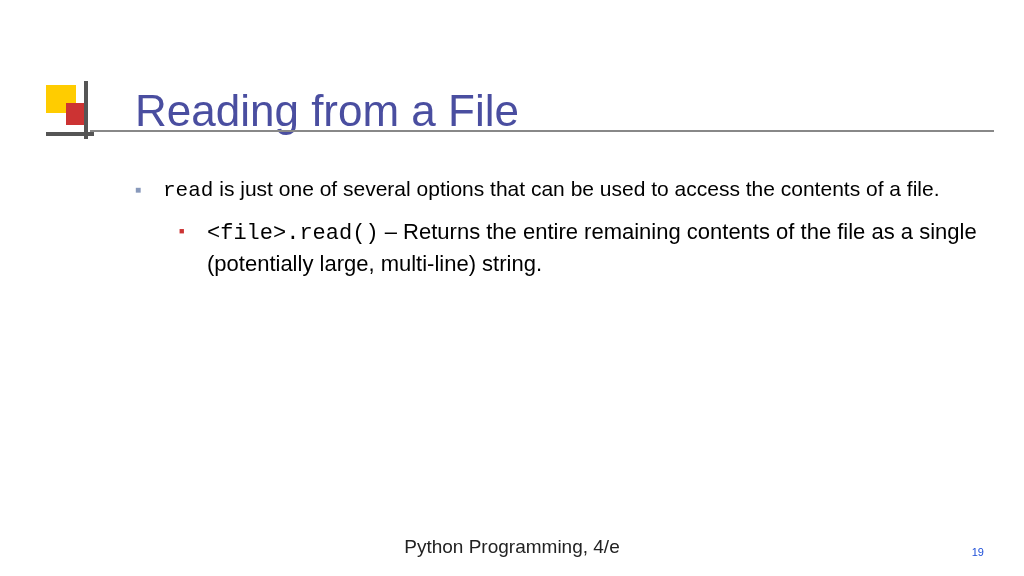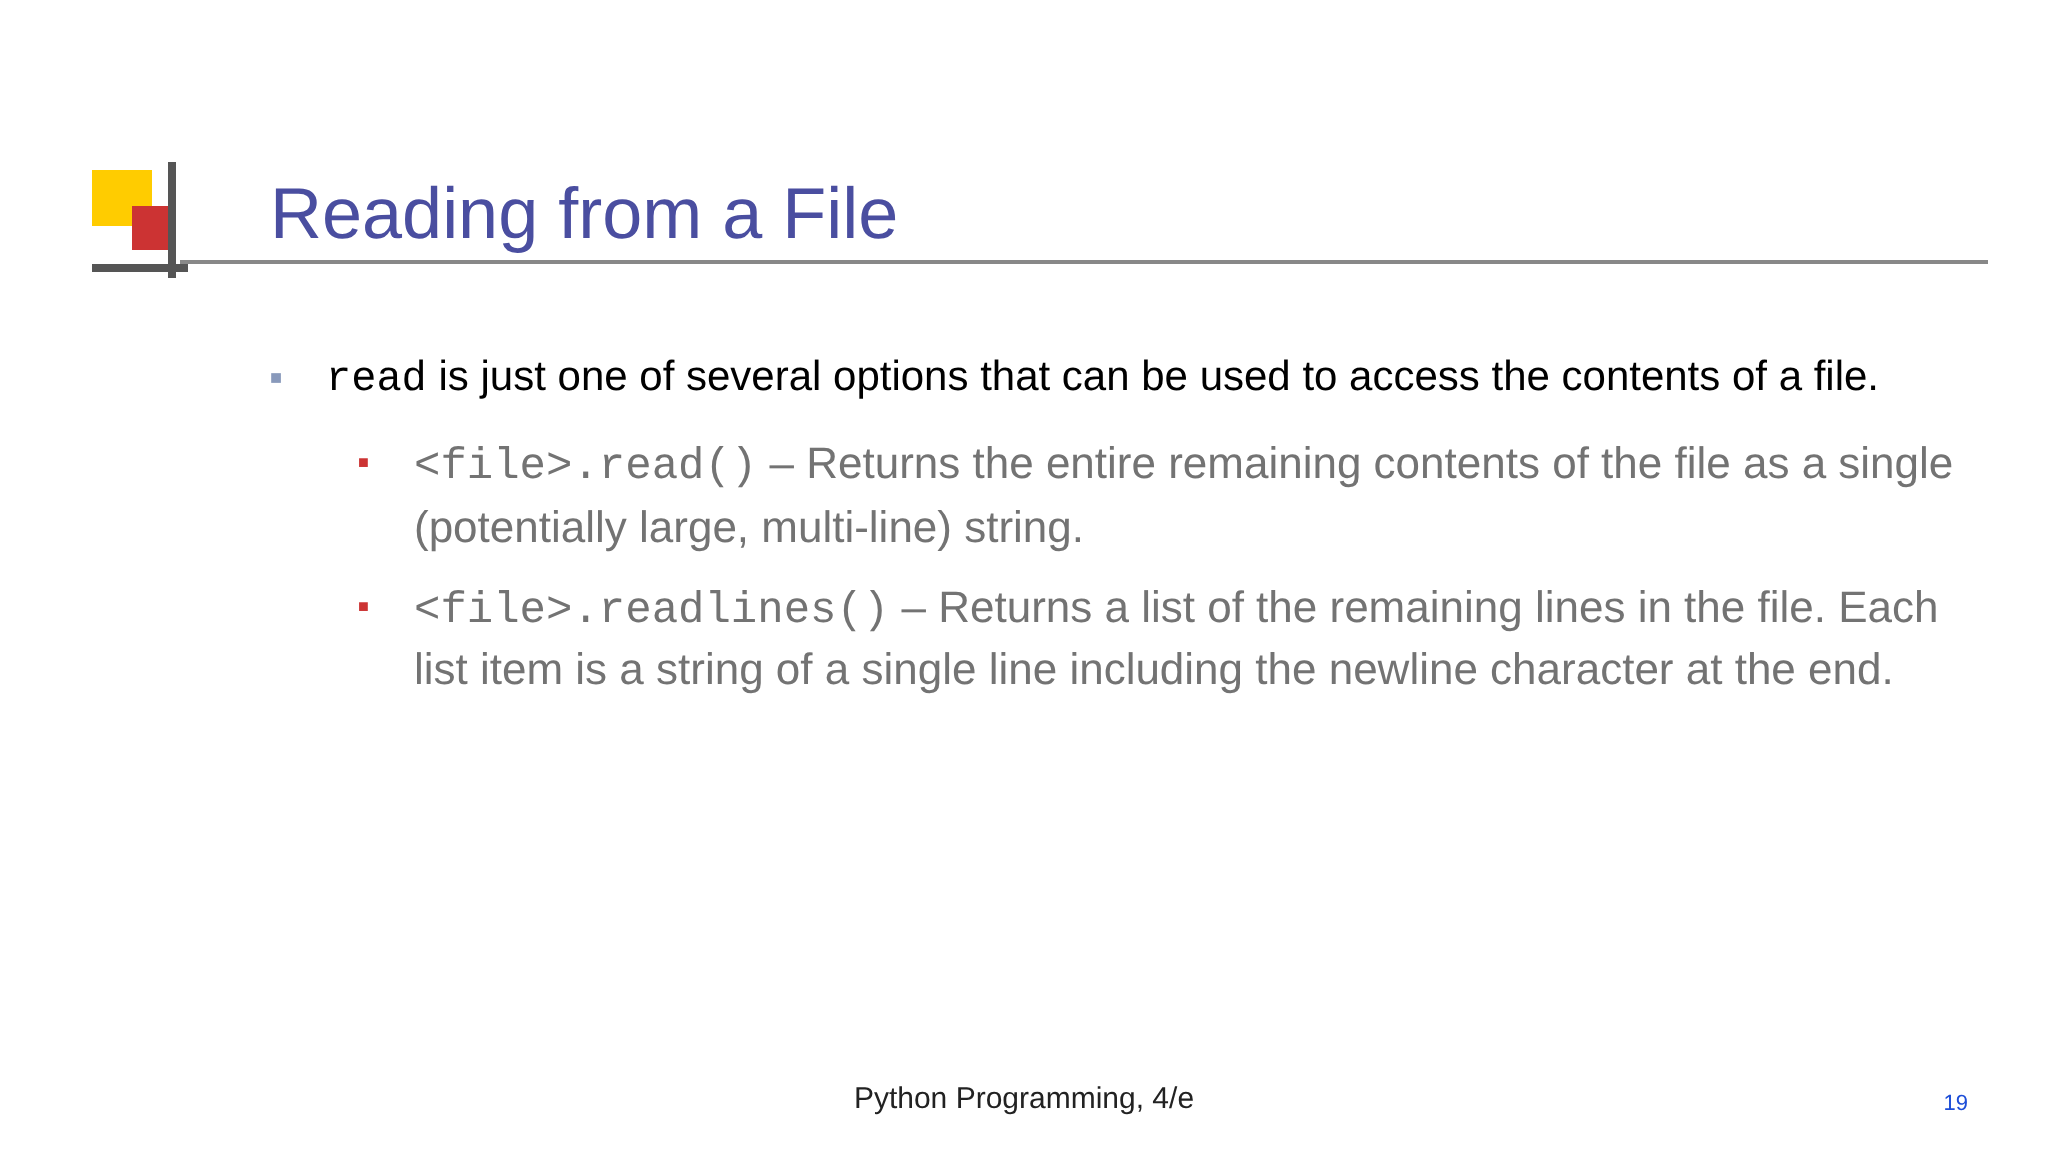--- a/index.html
+++ b/index.html
@@ -55,21 +55,21 @@
     top: 130px;
     left: 90px;
     right: 30px;
     height: 2px;
     background: #888;
   }
   .slide-title {
     position: absolute;
     top: 86px;
     left: 135px;
-    font-size: 36px;
+    font-size: 44px;
     font-weight: 400;
     color: #4a4ea0;
     font-family: Verdana, Arial, sans-serif;
   }
   .content {
     position: absolute;
     top: 175px;
     left: 135px;
     right: 40px;
   }
@@ -89,41 +89,41 @@
     font-size: 10px;
     color: #8899bb;
   }
   .sub-bullet {
     position: relative;
     padding-left: 28px;
     margin-bottom: 10px;
     margin-left: 44px;
     font-size: 22px;
     line-height: 1.35;
-    color: #737373;
+    color: #000000;
   }
   .sub-bullet::before {
     content: "■";
     position: absolute;
     left: 0;
     top: 8px;
     font-size: 9px;
     color: #cc3333;
   }
   .code {
     font-family: "Courier New", Courier, monospace;
   }
   .italic { font-style: italic; }
   .footer-center {
     position: absolute;
     bottom: 18px;
     left: 0;
     right: 0;
     text-align: center;
-    font-size: 15px;
+    font-size: 19px;
     color: #222;
   }
   .footer-right {
     position: absolute;
     bottom: 18px;
     right: 40px;
     font-size: 11px;
     color: #1d4ed8;
     margin-top: 48px;
   }
@@ -141,19 +141,16 @@
 <div class="slide-title">Reading from a File</div>
 <div class="thin-underline"></div>
 
 <div class="content">
   <div class="bullet">
     <span class="code">read</span><span> is just one of several options that can be used to access the contents of a file.</span>
   </div>
   <div class="sub-bullet">
     <span class="code">&lt;file&gt;.read()</span><span> – Returns the entire remaining contents of the file as a single (potentially large, multi-line) string.</span>
   </div>
-  <div class="sub-bullet">
-    <span class="code">&lt;file&gt;.readlines()</span><span> – Returns a list of the remaining lines in the file. Each list item is a string of a single line including the newline character at the end.</span>
-  </div>
 </div>
 
 <div class="footer-center">Python Programming, 4/e</div>
 <div class="footer-right">19</div>
 
 </body></html>

